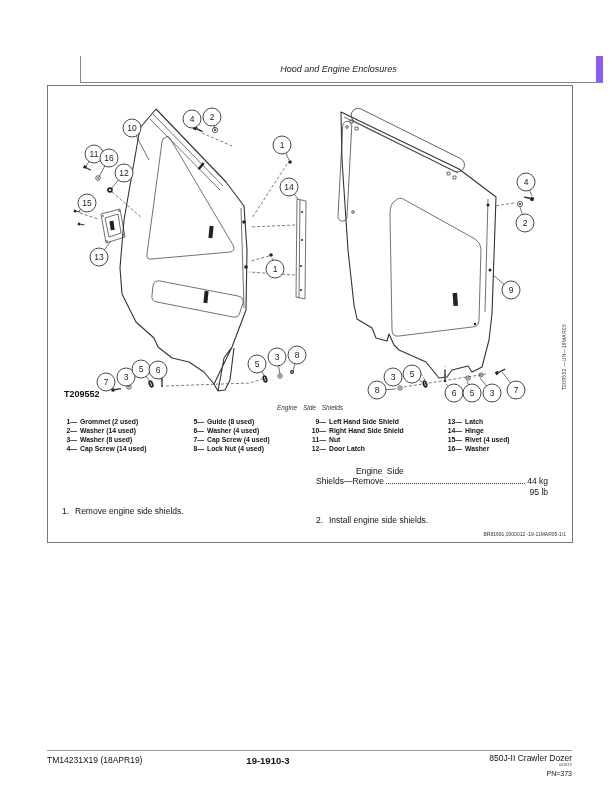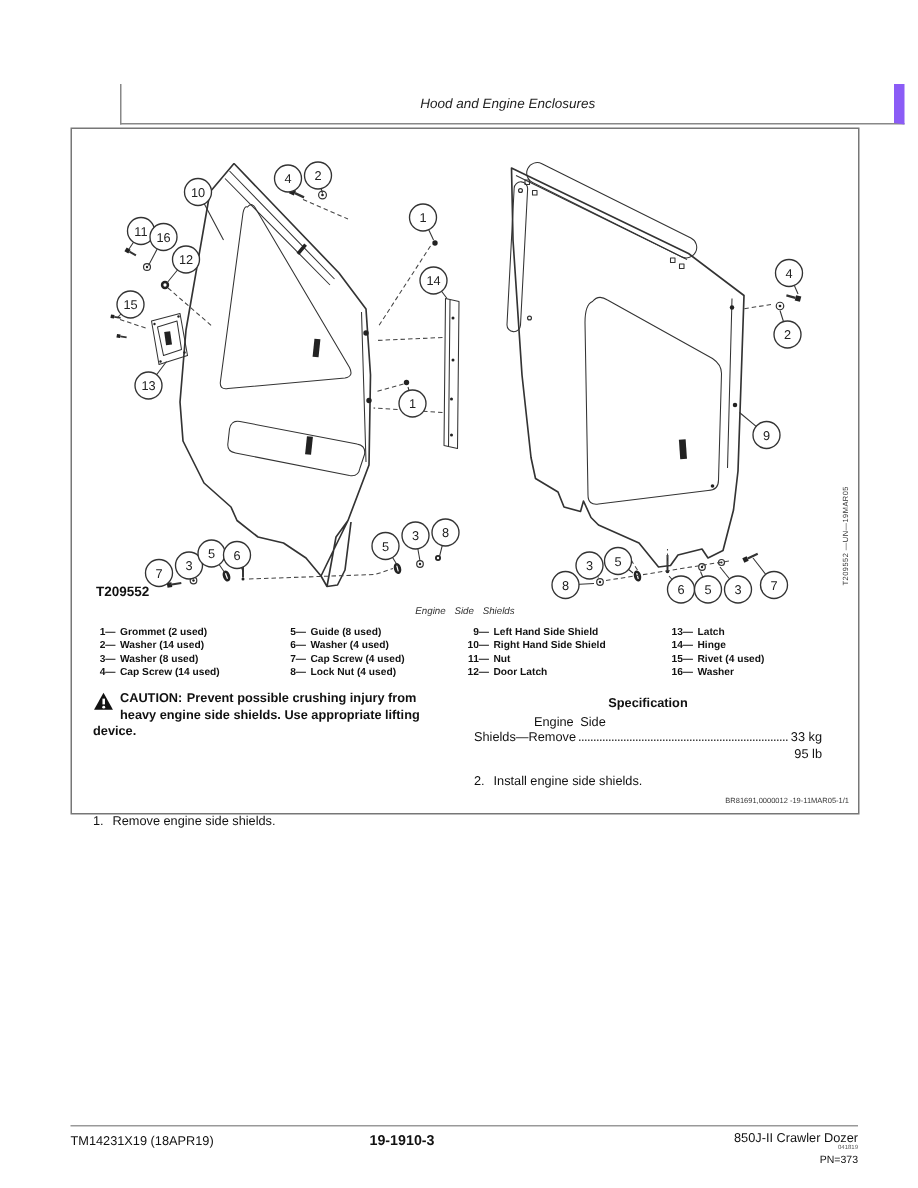--- a/index.html
+++ b/index.html
@@ -35,21 +35,21 @@
   .legend-col:nth-child(3){ width:136px; }
   .legend-col:nth-child(4){ width:100px; }
   .legend-row { display:flex; font-size:6.8px; font-weight:bold; line-height:9px; }
   .lnum { width:15px; text-align:right; margin-right:3px; flex:none; }
 
   .caution { position:absolute; left:14px; top:374px; width:228px; font-weight:bold; font-size:8.5px; line-height:11px; }
   .caution-icon { float:left; width:14px; height:13px; margin:1px 4px 0 0; }
   .caution-label { margin-right:3px; }
 
   .step { position:absolute; font-size:8.5px; }
-  .step-1 { left:14px; top:420px;margin-top:36px; }
+  .step-1 { left:14px; top:420px; }
   .step-2 { left:268px; top:429px; }
   .step-num { display:inline-block; width:13px; }
 
   .spec { position:absolute; left:268px; top:377px; width:232px; font-size:8.5px; }
   .spec-heading { text-align:center; font-weight:bold; }
   .spec-item1 { margin-top:3px; word-spacing:2px;margin-left:40px; }
   .spec-line { display:flex; align-items:flex-end; }
   .spec-dots { flex:1; border-bottom:1px dotted #444; margin:0 2px 2px 2px; }
   .spec-imperial { text-align:right; margin-top:1px; }
 
@@ -465,41 +465,31 @@
             <span class="lnum">15—</span>
             <span>Rivet (4 used)</span>
           </div>
           <div class="legend-row">
             <span class="lnum">16—</span>
             <span>Washer</span>
           </div>
         </div>
       </div>
 
-    <div class="caution">
-      <span class="caution-icon">
-        <svg width="14" height="13" viewBox="0 0 20 18">
-            <path d="M10 1 L19 17 L1 17 Z" fill="#111"></path>
-            <rect x="9" y="6.5" width="2.4" height="5.5" fill="#fff"></rect>
-            <circle cx="10.2" cy="14.6" r="1.4" fill="#fff"></circle>
-          </svg>
-      </span><span class="caution-label">CAUTION:</span><span>Prevent possible crushing injury from heavy engine side shields. Use appropriate lifting device.</span>
-    </div>
 
     <div class="step step-1">
       <span class="step-num">1.</span><span>Remove engine side shields.</span>
     </div>
 
     <div class="spec">
-      <div class="spec-heading">Specification</div>
       <div class="spec-item1">Engine Side</div>
       <div class="spec-line">
         <span>Shields—Remove</span>
         <span class="spec-dots"></span>
-        <span>33 kg</span>
+        <span>44 kg</span>
       </div>
       <div class="spec-imperial">95 lb</div>
     </div>
 
     <div class="step step-2">
       <span class="step-num">2.</span><span>Install engine side shields.</span>
     </div>
 
     <div class="signoff">BR81691,0000012 -19-11MAR05-1/1</div>
     <div class="side-label">T209552 —UN—19MAR05</div>

